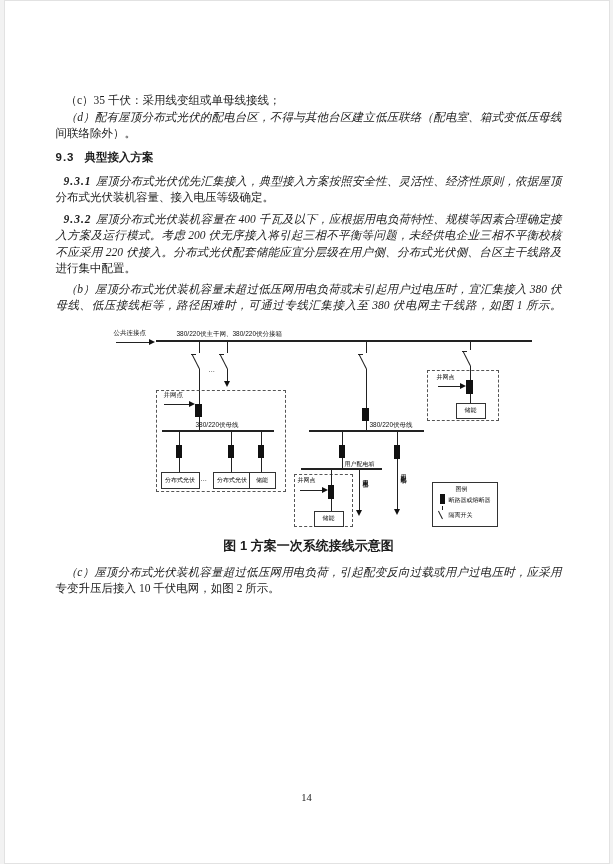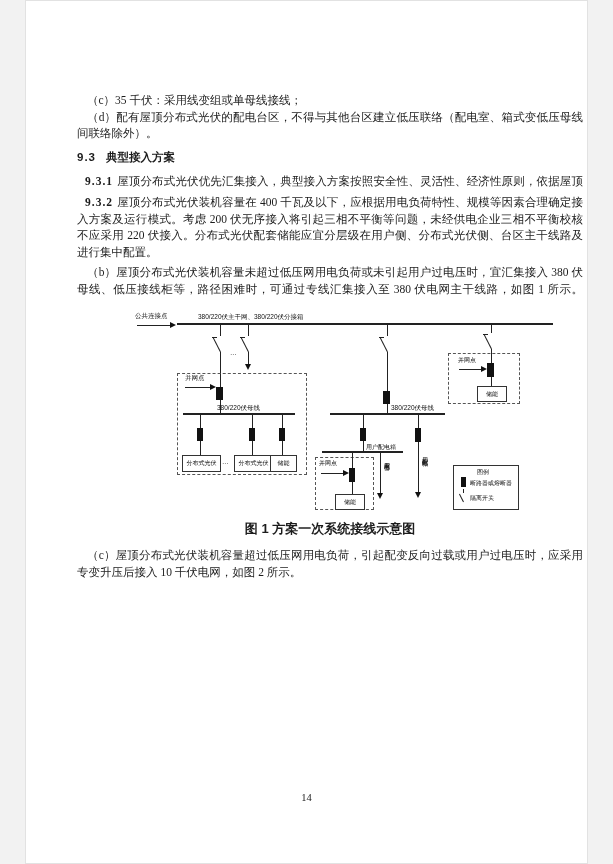--- a/index.html
+++ b/index.html
@@ -1,21 +1,21 @@
 <!DOCTYPE html>
 <html><head>
 <meta charset="utf-8">
 <style>
   html,body{margin:0;padding:0;background:#f2f2f2;}
-  .page{position:relative;width:563px;height:864px;background:#fff;margin:0 auto;
+  .page{position:relative;width:606px;height:864px;background:#fff;margin:0 auto;
         box-shadow:inset 0 0 0 1px #e2e2e2;overflow:hidden;
         font-family:"Liberation Serif",serif;color:#1c1c1c;}
   .content{position:absolute;left:52px;top:88px;width:506px;}
   .ln{font-size:11.5px;line-height:16.5px;white-space:nowrap;}
-  .j{text-align:justify;text-align-last:justify;}
+  .j{text-align:justify;text-align-last:justify;font-style:italic;}
   .ind{padding-left:10px;}
   .ind-n{padding-left:8px;}
   .num{font-weight:bold;margin-right:4px;letter-spacing:1px;}
   .sec-h{margin-top:7px;font-size:11.5px;line-height:17px;font-weight:bold;
          font-family:"Liberation Sans",sans-serif;}
   .sec-h .sec-num{margin-right:10px;letter-spacing:1px;}
   .para{margin-top:4px;}
   .para.m5{margin-top:5px;}
   .para.m7{margin-top:7px;}
   .para.m9{margin-top:9px;}
@@ -63,20 +63,21 @@
       <div class="ln ind j">（d）配有屋顶分布式光伏的配电台区，不得与其他台区建立低压联络（配电室、箱式变低压母线</div>
       <div class="ln">间联络除外）。</div>
     </div>
 
     <div class="sec-h">
       <span class="sec-num">9.3</span><span>典型接入方案</span>
     </div>
 
     <div class="para m7">
       <div class="ln ind-n j"><span class="num">9.3.1</span><span>屋顶分布式光伏优先汇集接入，典型接入方案按照安全性、灵活性、经济性原则，依据屋顶</span></div>
+      <div class="ln">分布式光伏装机容量、接入电压等级确定。</div>
     </div>
 
     <div class="para m5">
       <div class="ln ind-n j"><span class="num">9.3.2</span><span>屋顶分布式光伏装机容量在 400 千瓦及以下，应根据用电负荷特性、规模等因素合理确定接</span></div>
       <div class="ln j">入方案及运行模式。考虑 200 伏无序接入将引起三相不平衡等问题，未经供电企业三相不平衡校核</div>
       <div class="ln j">不应采用 220 伏接入。分布式光伏配套储能应宜分层级在用户侧、分布式光伏侧、台区主干线路及</div>
       <div class="ln">进行集中配置。</div>
     </div>
 
 

